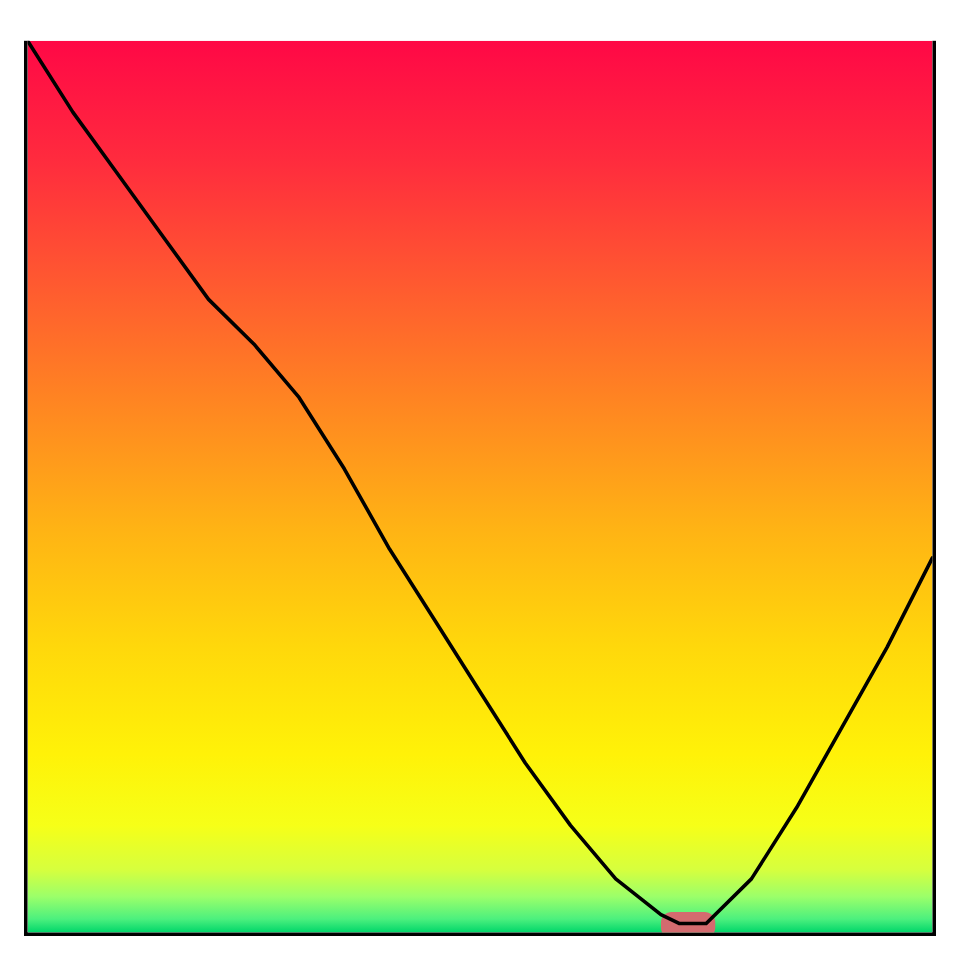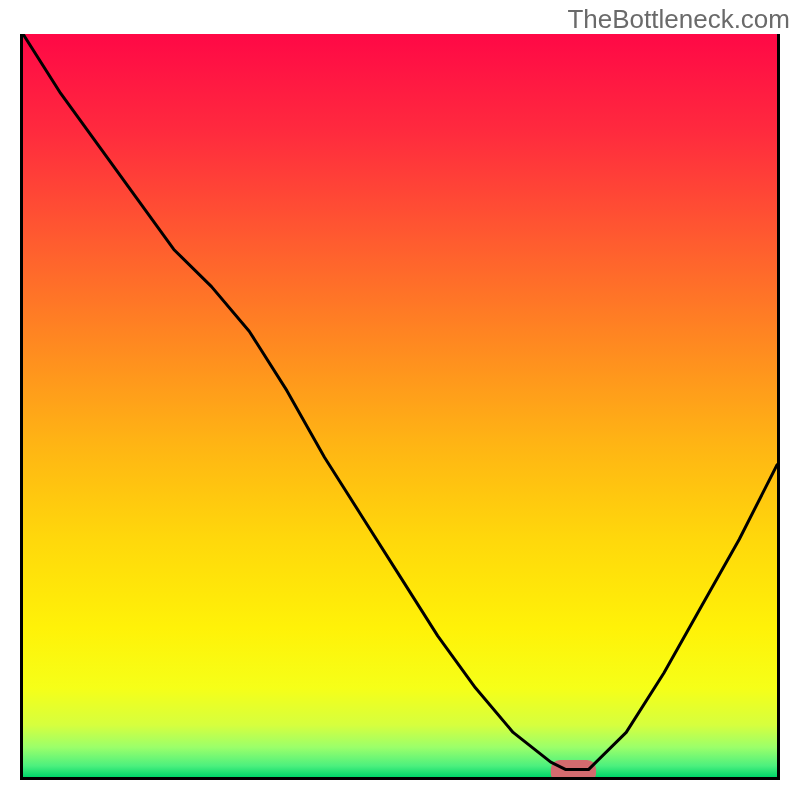--- a/index.html
+++ b/index.html
@@ -39,21 +39,20 @@
   svg.chart {
     display: block;
     width: 100%;
     height: 100%;
   }
 </style>
 </head>
 <body>
 
 <div class="container">
-  <div class="watermark">TheBottleneck.com</div>
 
   <div class="plot-frame">
     <svg class="chart" viewBox="0 0 754 742" preserveAspectRatio="none">
       <defs>
         <linearGradient id="bg-grad" x1="0" y1="0" x2="0" y2="1">
             <stop offset="0%" stop-color="#ff0846"></stop>
             <stop offset="13%" stop-color="#ff2a3e"></stop>
             <stop offset="28.000000000000004%" stop-color="#ff5c2f"></stop>
             <stop offset="42%" stop-color="#ff8a20"></stop>
             <stop offset="55.00000000000001%" stop-color="#ffb414"></stop>

